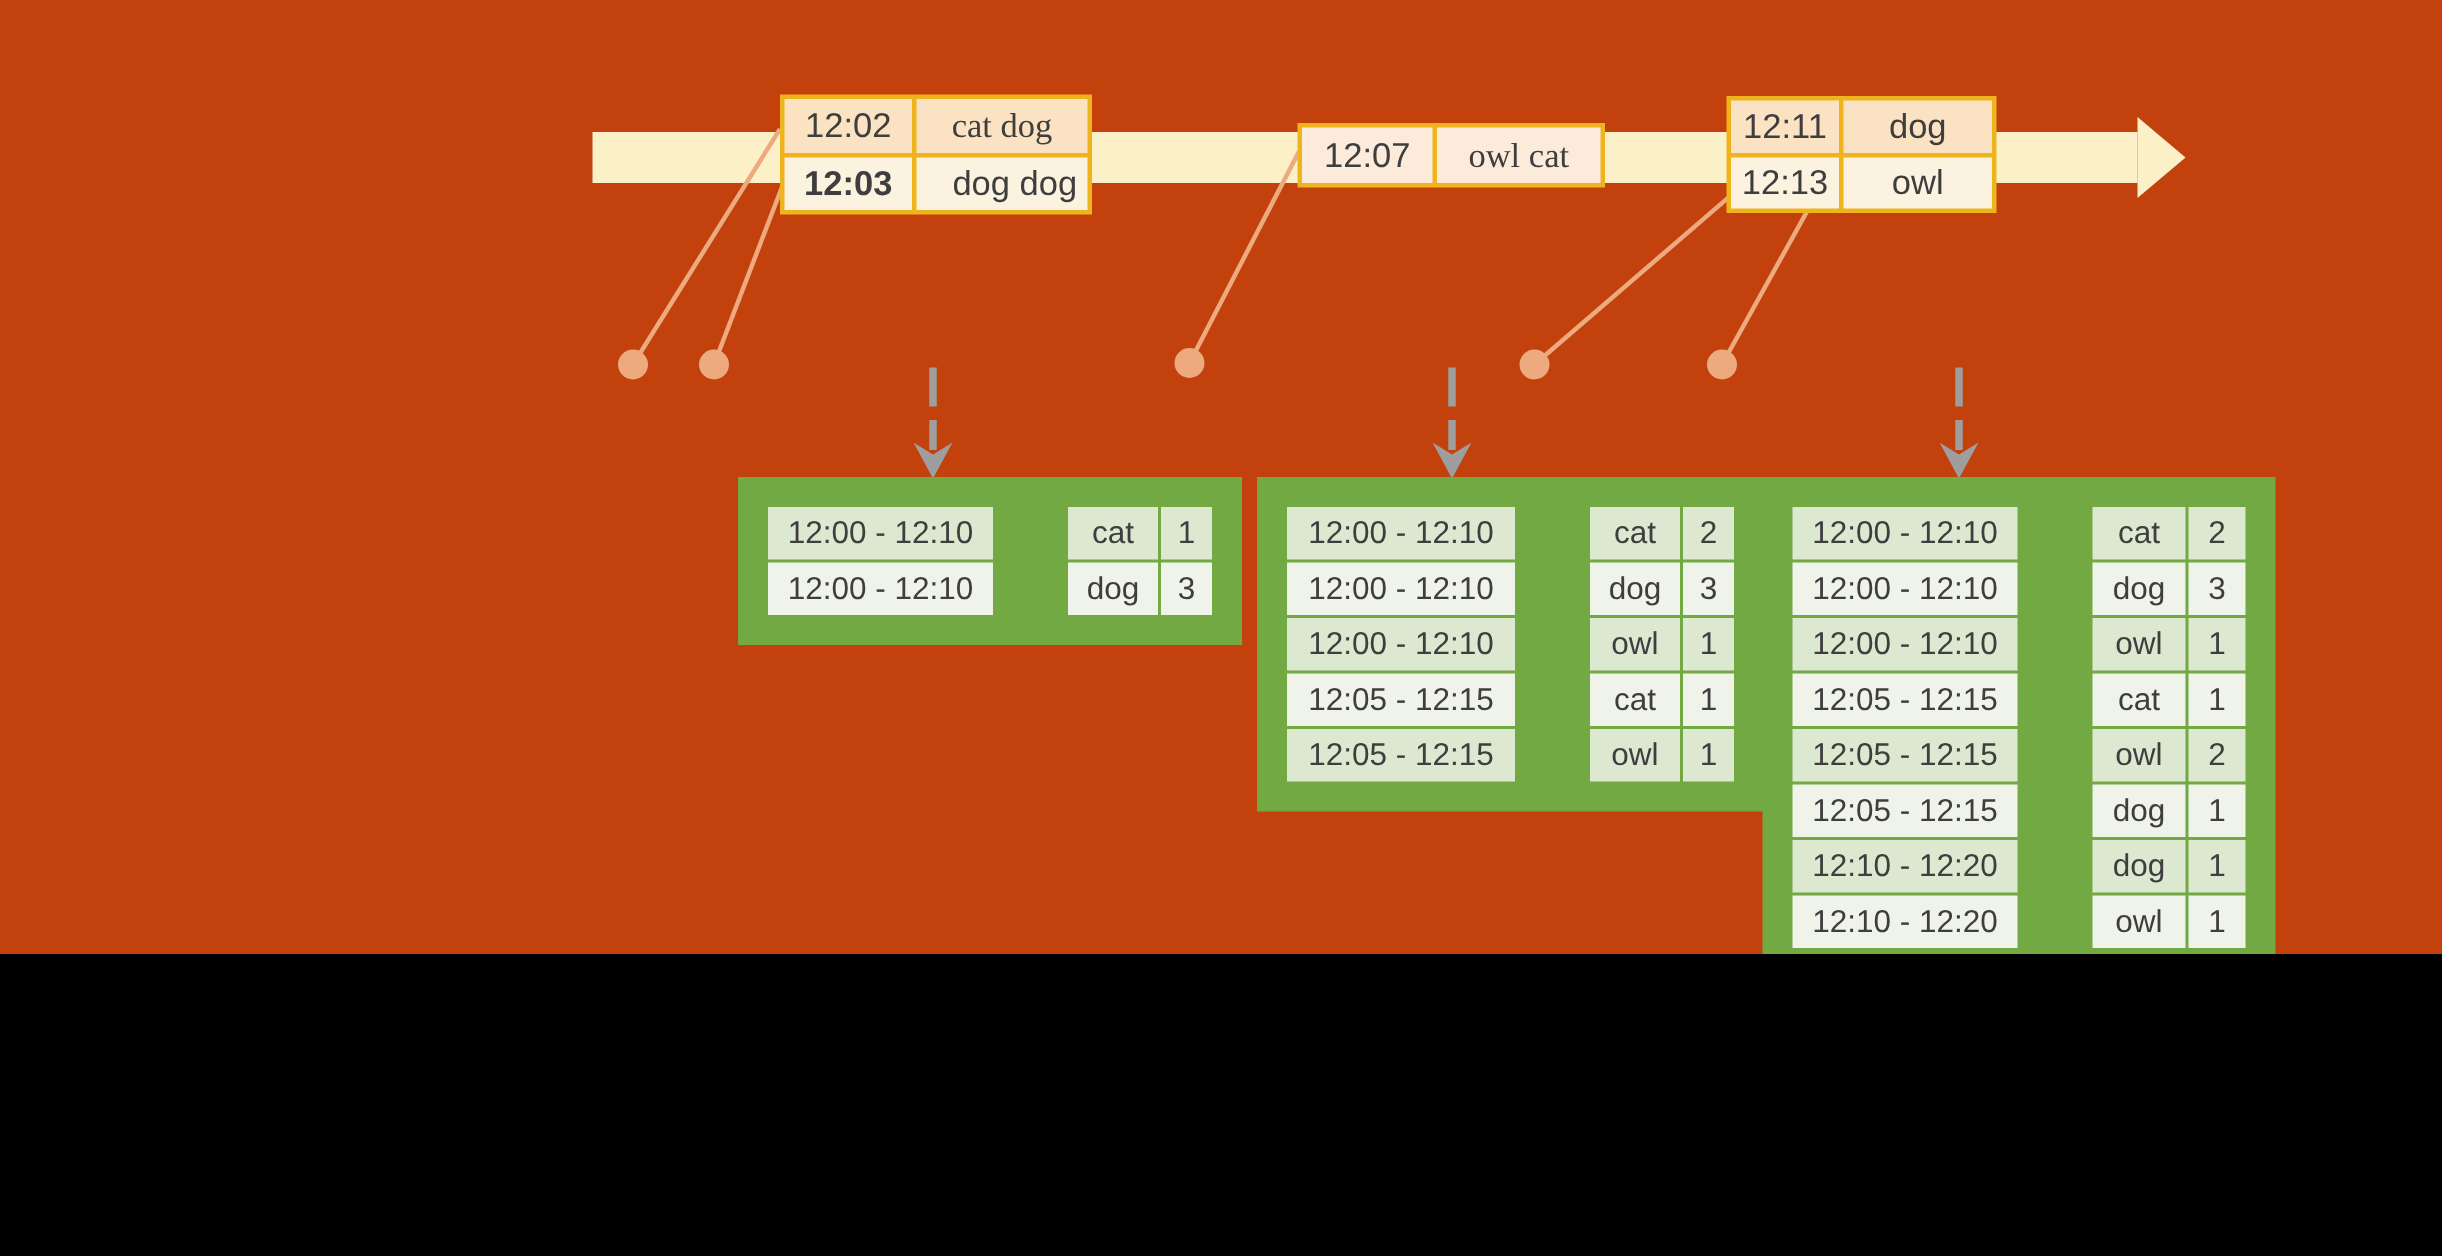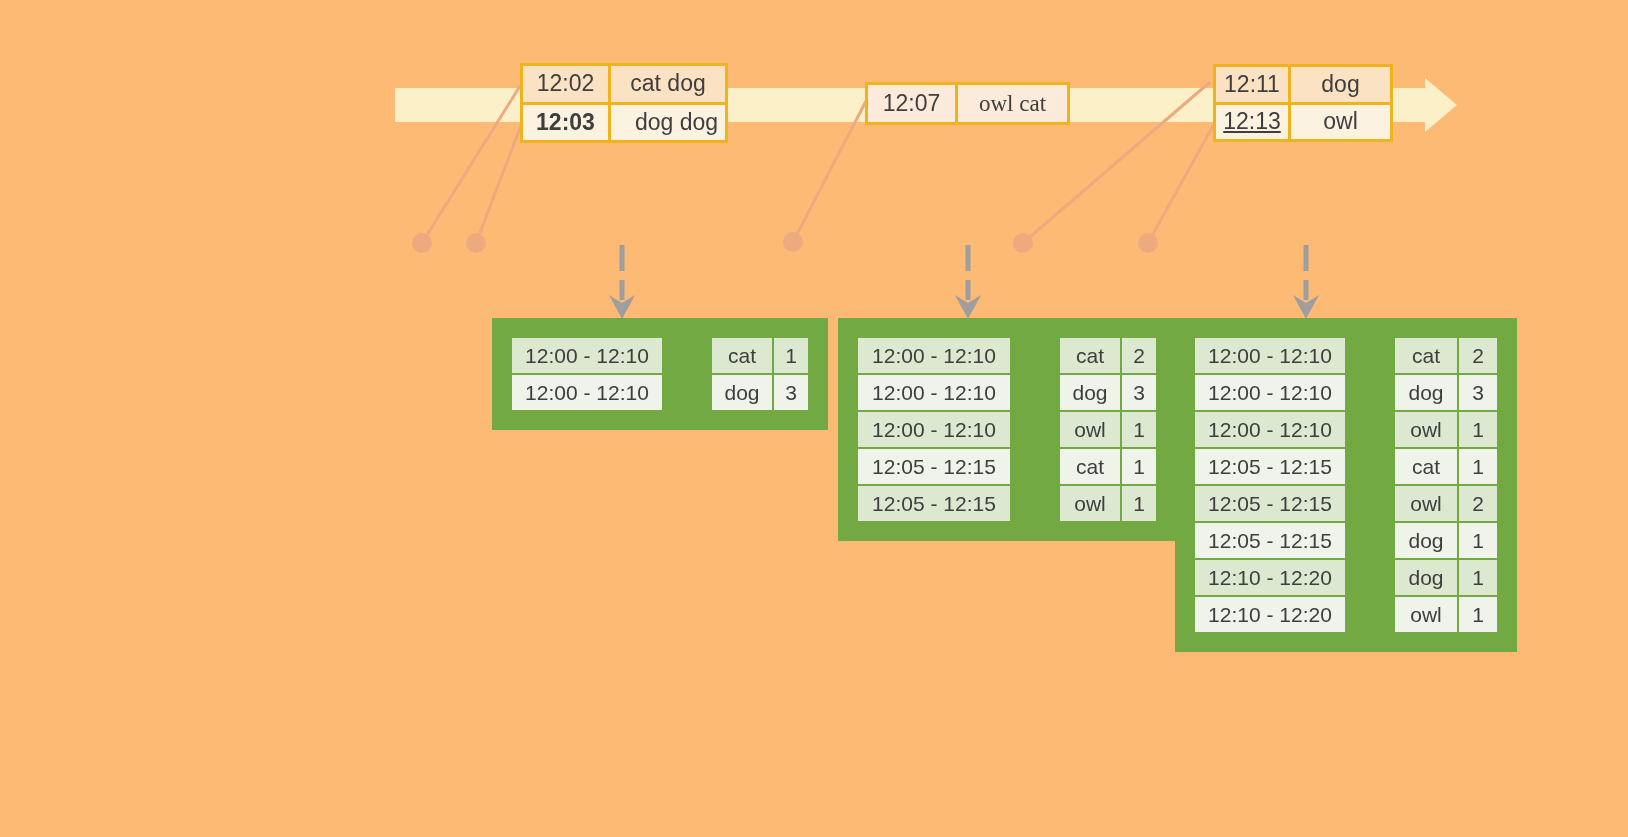--- a/index.html
+++ b/index.html
@@ -3,22 +3,22 @@
 <meta charset="utf-8">
 <style>
   html, body {
     margin: 0;
     padding: 0;
     background: #000000;
   }
   #canvas {
     position: relative;
     width: 1628px;
-    height: 837px;
-    background: #fdba74;
+    height: 636px;
+    background: #c2410c;
     overflow: hidden;
     font-family: "Liberation Sans", "DejaVu Sans", sans-serif;
     color: #3e3e3e;
   }
   #deco-svg {
     position: absolute;
     left: 0; top: 0;
     width: 1628px; height: 837px;
   }
 
@@ -124,42 +124,42 @@
       <g>
         <line x1="1306" y1="245" x2="1306" y2="300" stroke="#9e9e9e" stroke-width="5" stroke-dasharray="26 9"></line>
         <polygon points="1293,295 1306,303 1319,295 1306,319" fill="#9e9e9e"></polygon>
       </g>
     </g>
   </svg>
 
   <div class="event-table" style="left:520px; top:63px; width:208px; height:80px;">
     <div class="event-row">
       <div class="event-cell peach" style="width:85px;">12:02</div>
-      <div class="event-cell peach" style="flex:1;">cat dog</div>
+      <div class="event-cell peach" style="flex:1;font-family:Liberation Serif, serif;">cat dog</div>
     </div>
     <div class="event-row">
       <div class="event-cell cream" style="width:85px;font-weight:bold;">12:03</div>
       <div class="event-cell cream" style="flex:1;padding-left:17px;">dog dog</div>
     </div>
   </div>
 
   <div class="event-table" style="left:865px; top:82px; width:205px; height:43px;">
     <div class="event-row">
       <div class="event-cell blush" style="width:87px;">12:07</div>
       <div class="event-cell blush" style="flex:1;font-family:Liberation Serif, serif;">owl cat</div>
     </div>
   </div>
 
-  <div class="event-table" style="left:1213px; top:64px; width:180px; height:78px;">
+  <div class="event-table" style="left:1151px; top:64px; width:180px; height:78px;">
     <div class="event-row">
       <div class="event-cell peach" style="width:72px;">12:11</div>
       <div class="event-cell peach" style="flex:1;">dog</div>
     </div>
     <div class="event-row">
-      <div class="event-cell cream" style="width:72px;text-decoration:underline;">12:13</div>
+      <div class="event-cell cream" style="width:72px;">12:13</div>
       <div class="event-cell cream" style="flex:1;">owl</div>
     </div>
   </div>
 
   <div class="result-table t1" style="left:492px; top:318px;">
     <div class="result-row row-dark">
       <div class="result-cell w-win">12:00 - 12:10</div>
       <div class="result-cell w-word">cat</div>
       <div class="result-cell w-cnt">1</div>
     </div>

